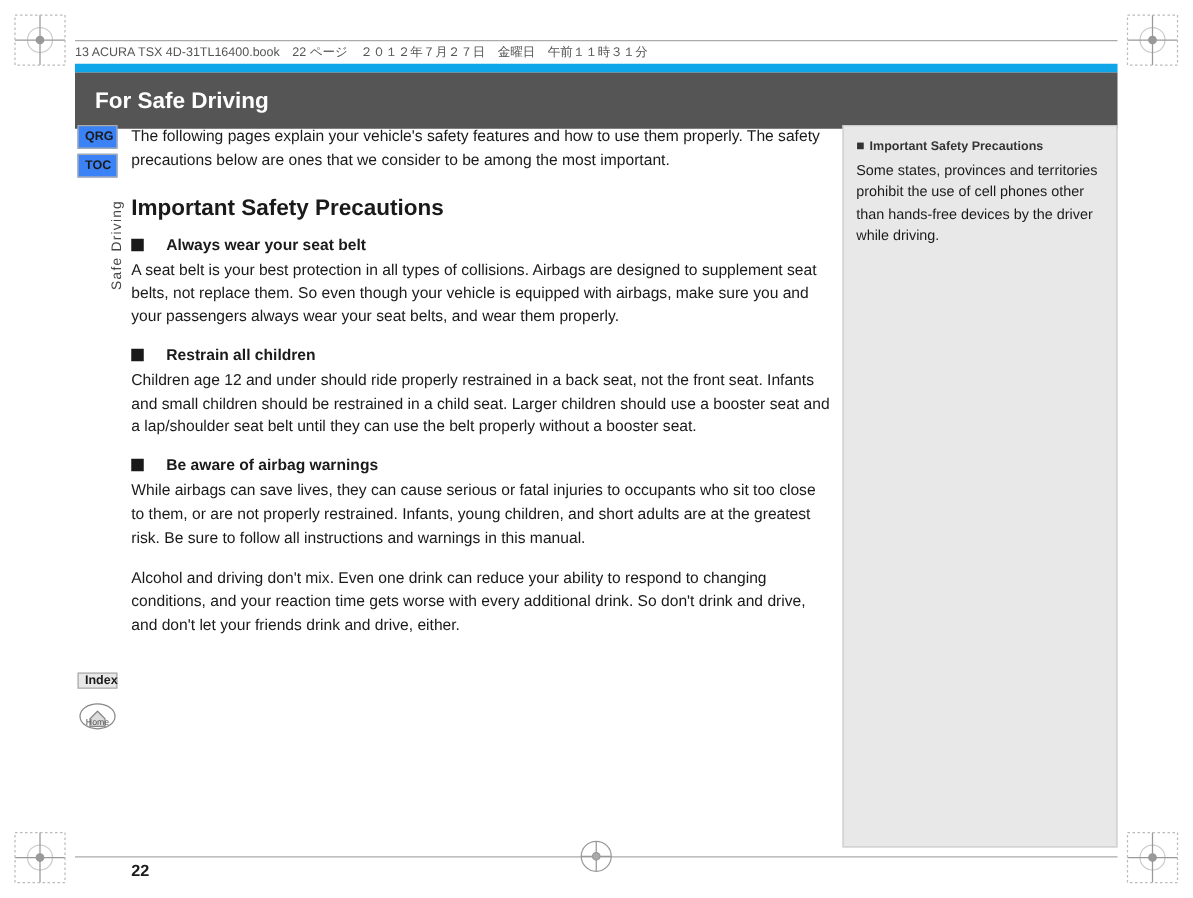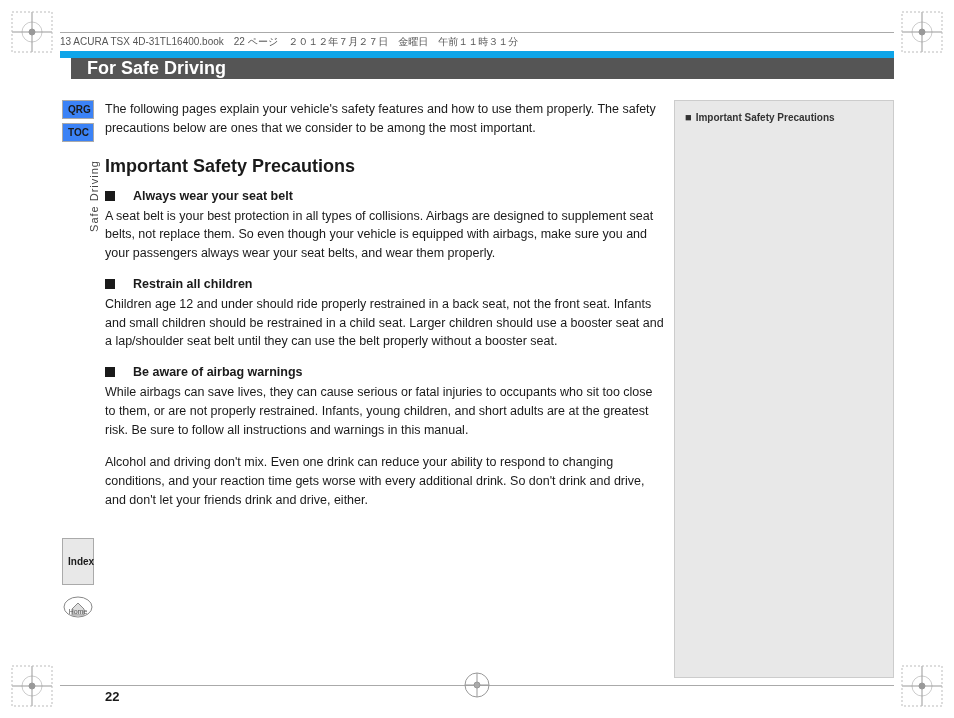--- a/index.html
+++ b/index.html
@@ -45,22 +45,21 @@
       align-items: center;
     }
 
     
     .page-header {
       position: absolute;
       top: 58px;
       left: 60px;
       right: 60px;
       background: #555;
-      padding: 0 16px;
-      margin-left: 11px;
+      padding: 12px 16px;
     }
     .page-header h1 {
       color: #fff;
       font-size: 18px;
       font-weight: bold;
     }
 
     
     .left-sidebar {
       position: absolute;
@@ -82,21 +81,21 @@
       cursor: pointer;
       text-align: center;
       width: 32px;
     }
 
     .sidebar-btn-index {
       background: #e8e8e8;
       border: 1px solid #aaa;
       font-size: 10px;
       font-weight: bold;
-      padding: 17px 5px;
+      padding: 0 5px;
       cursor: pointer;
       text-align: center;
       width: 32px;
       margin-top: 8px;
     }
 
     .home-btn {
       width: 36px;
       height: 28px;
       margin-top: 4px;
@@ -326,20 +325,21 @@
   <div class="subsection">
     <p class="subsection-body">Alcohol and driving don't mix. Even one drink can reduce your ability to respond to changing conditions, and your reaction time gets worse with every additional drink. So don't drink and drive, and don't let your friends drink and drive, either.</p>
   </div>
 </div>
 
 <div class="right-panel">
   <div class="right-panel-note-title">
     <span>■</span>
     <span style="font-size:10px; color:#333;">Important Safety Precautions</span>
   </div>
+  <p class="right-panel-note-body">Some states, provinces and territories prohibit the use of cell phones other than hands-free devices by the driver while driving.</p>
 </div>
 
 <div class="bottom-line"></div>
 
 <div class="page-number">22</div>
 
 <div class="center-bottom-compass">
   <svg width="32" height="32" viewBox="0 0 32 32" fill="none" stroke="#999" stroke-width="1">
     <circle cx="16" cy="16" r="12"></circle>
     <line x1="16" y1="4" x2="16" y2="28"></line>

